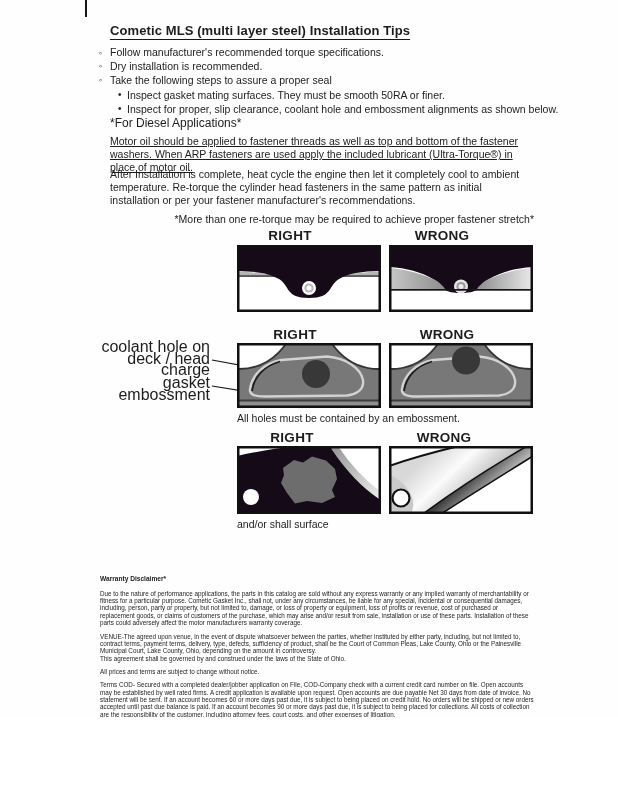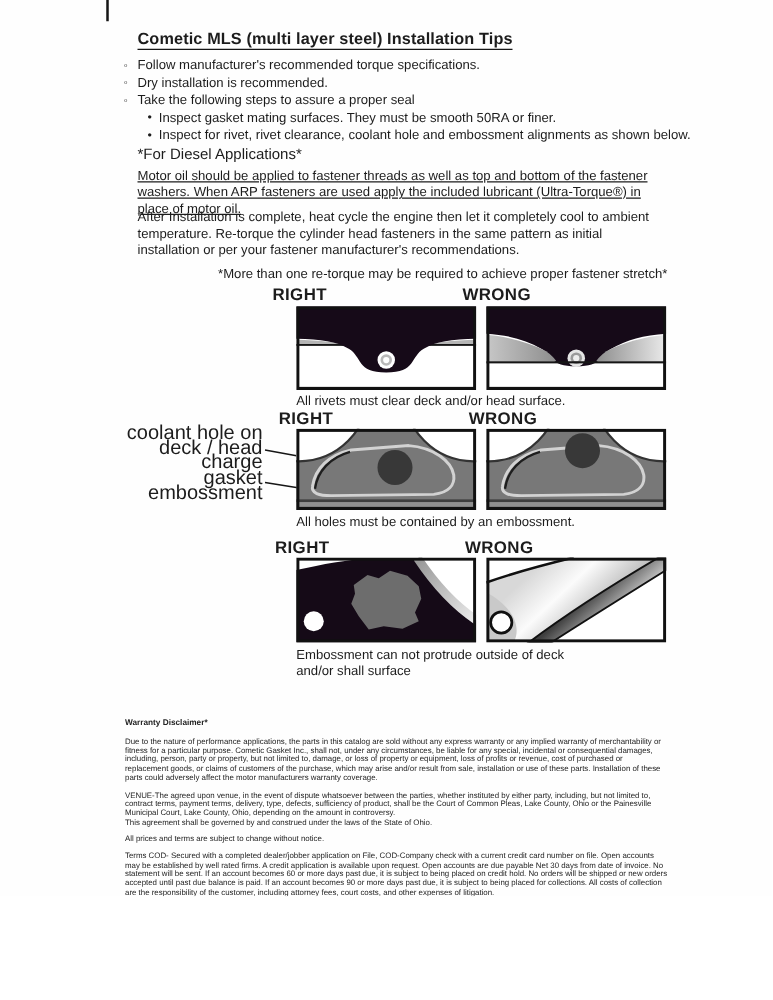--- a/index.html
+++ b/index.html
@@ -15,21 +15,21 @@
   .bullets{position:absolute;left:99px;top:46px;width:440px;font-size:10.5px;line-height:13.4px;}
   .b-row{white-space:nowrap;}
   .b-row .mk{display:inline-block;width:11px;font-size:9px;vertical-align:0.5px;}
   .b-row.sub{margin-left:19px;}
   .b-row.sub .mk{width:9px;font-size:10px;}
   .h2{position:absolute;left:110px;top:116px;margin:0;font-size:12px;font-weight:400;}
   .para{position:absolute;left:110px;width:424px;margin:0;font-size:10.5px;line-height:13.2px;}
   #para1{top:135px;text-decoration:underline;}
   #para2{top:168px;}
   #para3{top:213px;text-align:right;}
-  .dg-h{position:absolute;width:144px;text-align:left;font-size:13.5px;font-weight:700;letter-spacing:0.3px;}
+  .dg-h{position:absolute;width:144px;text-align:center;font-size:13.5px;font-weight:700;letter-spacing:0.3px;}
   #h1r{left:218px;top:228px;} #h1w{left:370px;top:228px;}
   #h2r{left:223px;top:327px;} #h2w{left:375px;top:327px;}
   #h3r{left:220px;top:430px;} #h3w{left:372px;top:430px;}
   .panel{position:absolute;width:144px;display:block;}
   #p1r{left:237px;top:245px;height:67px;} #p1w{left:389px;top:245px;height:67px;}
   #p2r{left:237px;top:343px;height:65px;} #p2w{left:389px;top:343px;height:65px;}
   #p3r{left:237px;top:446px;height:68px;} #p3w{left:389px;top:446px;height:68px;}
   .cap{position:absolute;left:237px;font-size:10.5px;line-height:12.5px;}
   #cap1{top:315px;} #cap2{top:412px;} #cap3{top:518px;width:224px;}
   .lbl{position:absolute;left:86px;width:124px;text-align:right;font-size:16px;line-height:11.5px;}
@@ -48,21 +48,21 @@
 
   <div class="crop-mark"></div>
 
   <h1 class="title">Cometic MLS (multi layer steel) Installation Tips</h1>
 
   <div class="bullets">
     <div class="b-row"><span class="mk">◦</span><span>Follow manufacturer's recommended torque specifications.</span></div>
     <div class="b-row"><span class="mk">◦</span><span>Dry installation is recommended.</span></div>
     <div class="b-row"><span class="mk">◦</span><span>Take the following steps to assure a proper seal</span></div>
     <div class="b-row sub"><span class="mk">•</span><span>Inspect gasket mating surfaces.  They must be smooth 50RA or finer.</span></div>
-    <div class="b-row sub"><span class="mk">•</span><span>Inspect for rivet, rivet clearance, coolant hole and embossment alignments as shown below.</span></div>
+    <div class="b-row sub"><span class="mk">•</span><span>Inspect for proper, slip clearance, coolant hole and embossment alignments as shown below.</span></div>
   </div>
 
   <h2 class="h2">*For Diesel Applications*</h2>
   <p class="para" id="para1">Motor oil should be applied to fastener threads as well as top and bottom of the fastener washers. When ARP fasteners are used apply the included lubricant (Ultra-Torque®) in place of motor oil.</p>
   <p class="para" id="para2">After Installation is complete, heat cycle the engine then let it completely cool to ambient temperature. Re-torque the cylinder head fasteners in the same pattern as initial installation or per your fastener manufacturer's recommendations.</p>
   <p class="para" id="para3">*More than one re-torque may be required to achieve proper fastener stretch*</p>
 
   <div class="dg-h" id="h1r">RIGHT</div>
   <div class="dg-h" id="h1w">WRONG</div>
 
@@ -93,21 +93,20 @@
     <path d="M0,0 H144 V22 C126,23 112,27 100,34 C90,39.5 94,48 72,48 C50,48 54,39.5 44,34 C32,27 18,23 0,22 Z" fill="#160a18"></path>
     <path d="M1.5,23 C18,24.5 34,29 48,36 C52,39 55,42 56,44 L1.5,44 Z" fill="url(#d1wL)"></path>
     <path d="M142.5,23 C126,24.5 110,29 96,36 C92,39 89,42 88,44 L142.5,44 Z" fill="url(#d1wR)"></path>
     <circle cx="72" cy="41.5" r="7" fill="#e5e5e5"></circle>
     <circle cx="72" cy="41.5" r="4.6" fill="#9a9a9a"></circle>
     <circle cx="72" cy="41.5" r="2.5" fill="#ededed"></circle>
     <rect x="0" y="44" width="144" height="1.7" fill="#161616"></rect>
     <rect x="1.25" y="1.25" width="141.5" height="64.5" fill="none" stroke="#111111" stroke-width="2.5"></rect>
   </svg>
 
-  <div class="cap" id="cap1">All rivets must clear deck and/or head surface.</div>
 
   <div class="dg-h" id="h2r">RIGHT</div>
   <div class="dg-h" id="h2w">WRONG</div>
 
   <div class="lbl" id="lbl-coolant">
     <div>coolant hole on</div>
     <div>deck / head charge</div>
   </div>
   <div class="lbl" id="lbl-emboss">gasket embossment</div>
 
@@ -180,21 +179,20 @@
     <path d="M0,20 C24,13 48,6 72,0 L138,0 C104,20 66,44 34,68 L22,68 C30,52 16,36 0,28 Z" fill="url(#sil)"></path>
     <path d="M144,10 C112,30 80,50 52,68 L144,68 Z" fill="#ffffff"></path>
     <path d="M138,0 L144,0 L144,10 C112,30 80,50 52,68 L34,68 C66,44 104,20 138,0 Z" fill="url(#dk)" stroke="#111111" stroke-width="1.6"></path>
     <path d="M0,0 L70,0 C45,6 20,13 0,20 Z" fill="#ffffff"></path>
     <path d="M0,20 C20,13 45,6 70,0" fill="none" stroke="#111111" stroke-width="2"></path>
     <circle cx="12" cy="52" r="8.5" fill="#ffffff" stroke="#111111" stroke-width="2.2"></circle>
     <rect x="1.25" y="1.25" width="141.5" height="65.5" fill="none" stroke="#111111" stroke-width="2.5"></rect>
   </svg>
 
   <div class="cap" id="cap3">
-    <div>Embossment can not protrude outside of deck</div>
     <div>and/or shall surface</div>
   </div>
 
   <div class="warranty">
     <p class="w-head">Warranty Disclaimer*</p>
     <p class="wp">Due to the nature of performance applications, the parts in this catalog are sold without any express warranty or any implied warranty of merchantability or fitness for a particular purpose.  Cometic Gasket Inc., shall not, under any circumstances, be liable for any special, incidental or consequential damages, including, person, party or property, but not limited to, damage, or loss of property or equipment, loss of profits or revenue, cost of purchased or replacement goods, or claims of customers of the purchase, which may arise and/or result from sale, installation or use of these parts.  Installation of these parts could adversely affect the motor manufacturers warranty coverage.</p>
     <p class="wp tight">VENUE-The agreed upon venue, in the event of dispute whatsoever between the parties, whether instituted by either party, including, but not limited to, contract terms, payment terms, delivery, type, defects, sufficiency of product, shall be the Court of Common Pleas, Lake County, Ohio or the Painesville Municipal Court, Lake County, Ohio, depending on the amount in controversy.</p>
     <p class="wp">This agreement shall be governed by and construed under the laws of the State of Ohio.</p>
     <p class="wp">All prices and terms are subject to change without notice.</p>
     <p class="wp">Terms COD- Secured with a completed dealer/jobber application on File, COD-Company check with a current credit card number on file.  Open accounts may be established by well rated firms.  A credit application is available upon request.  Open accounts are due payable Net 30 days from date of invoice.  No statement will be sent.  If an account becomes 60 or more days past due, it is subject to being placed on credit hold.  No orders will be shipped or new orders accepted until past due balance is paid.  If an account becomes 90 or more days past due, it is subject to being placed for collections.  All costs of collection are the responsibility of the customer, including attorney fees, court costs, and other expenses of litigation.</p>

